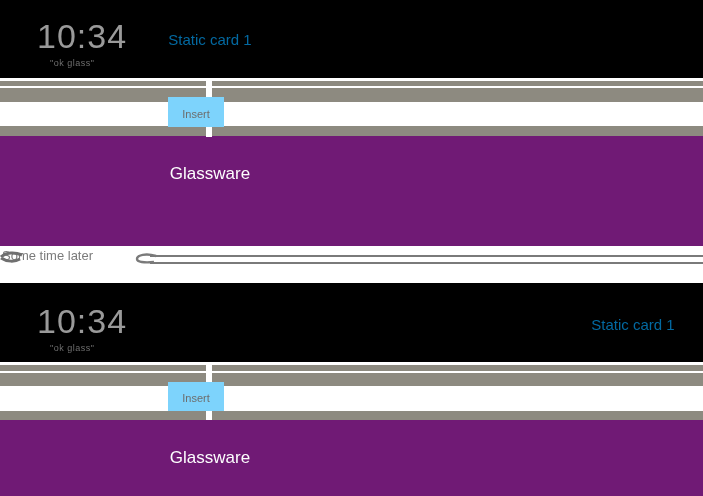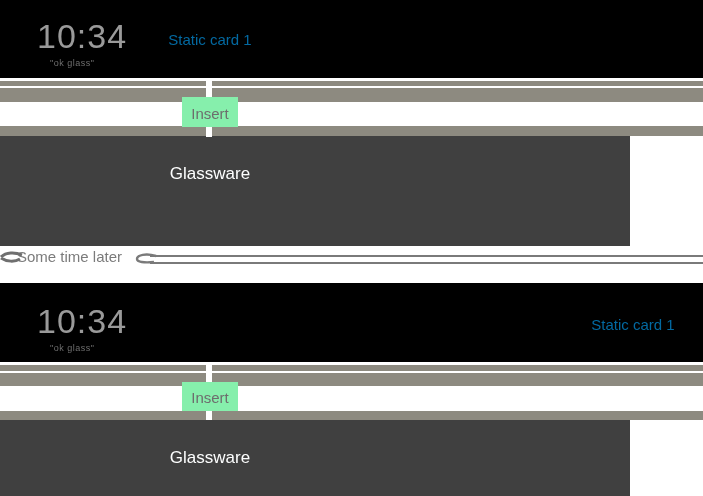--- a/index.html
+++ b/index.html
@@ -15,29 +15,29 @@
     font-weight:300;letter-spacing:1px;
   }
   .hotword{left:50px;color:#6f6f6f;font-size:9px;line-height:1;letter-spacing:.5px;}
   .slot-label{width:140px;text-align:center;color:#0369a1;font-size:15px;line-height:1;}
   
   .bar{left:0;width:703px;background:#8d8a80;}
   
   .shaft{left:206px;width:6px;background:#ffffff;z-index:4;}
   
   .insert-box{
-    left:182px;width:56px;background:#86efac;z-index:5;
+    left:168px;width:56px;background:#7dd3fc;z-index:5;
     display:flex;align-items:center;justify-content:center;
-    color:#6d6d6d;font-size:15px;padding-top:3px;box-sizing:border-box;
+    color:#6d6d6d;font-size:11px;padding-top:3px;box-sizing:border-box;
   }
   
-  .blue-card{left:0;width:630px;background:#404040;}
+  .blue-card{left:0;width:703px;background:#701a75;}
   .gw-label{width:140px;left:140px;text-align:center;color:#fdfefe;font-size:17px;line-height:1;}
   
-  .sep-text{left:17px;color:#7b7b7b;font-size:15px;line-height:1;z-index:2;}
+  .sep-text{left:2px;color:#7b7b7b;font-size:13px;line-height:1;z-index:2;}
   .sep-line{background:#7a7a7a;height:2.5px;z-index:1;}
   svg{display:block;}
 </style>
 </head>
 <body>
 
 <div class="stage">
 
   <div class="abs tcard" style="top:0;height:78px;">
     <span class="abs clock" style="top:19px;">10:34</span>

